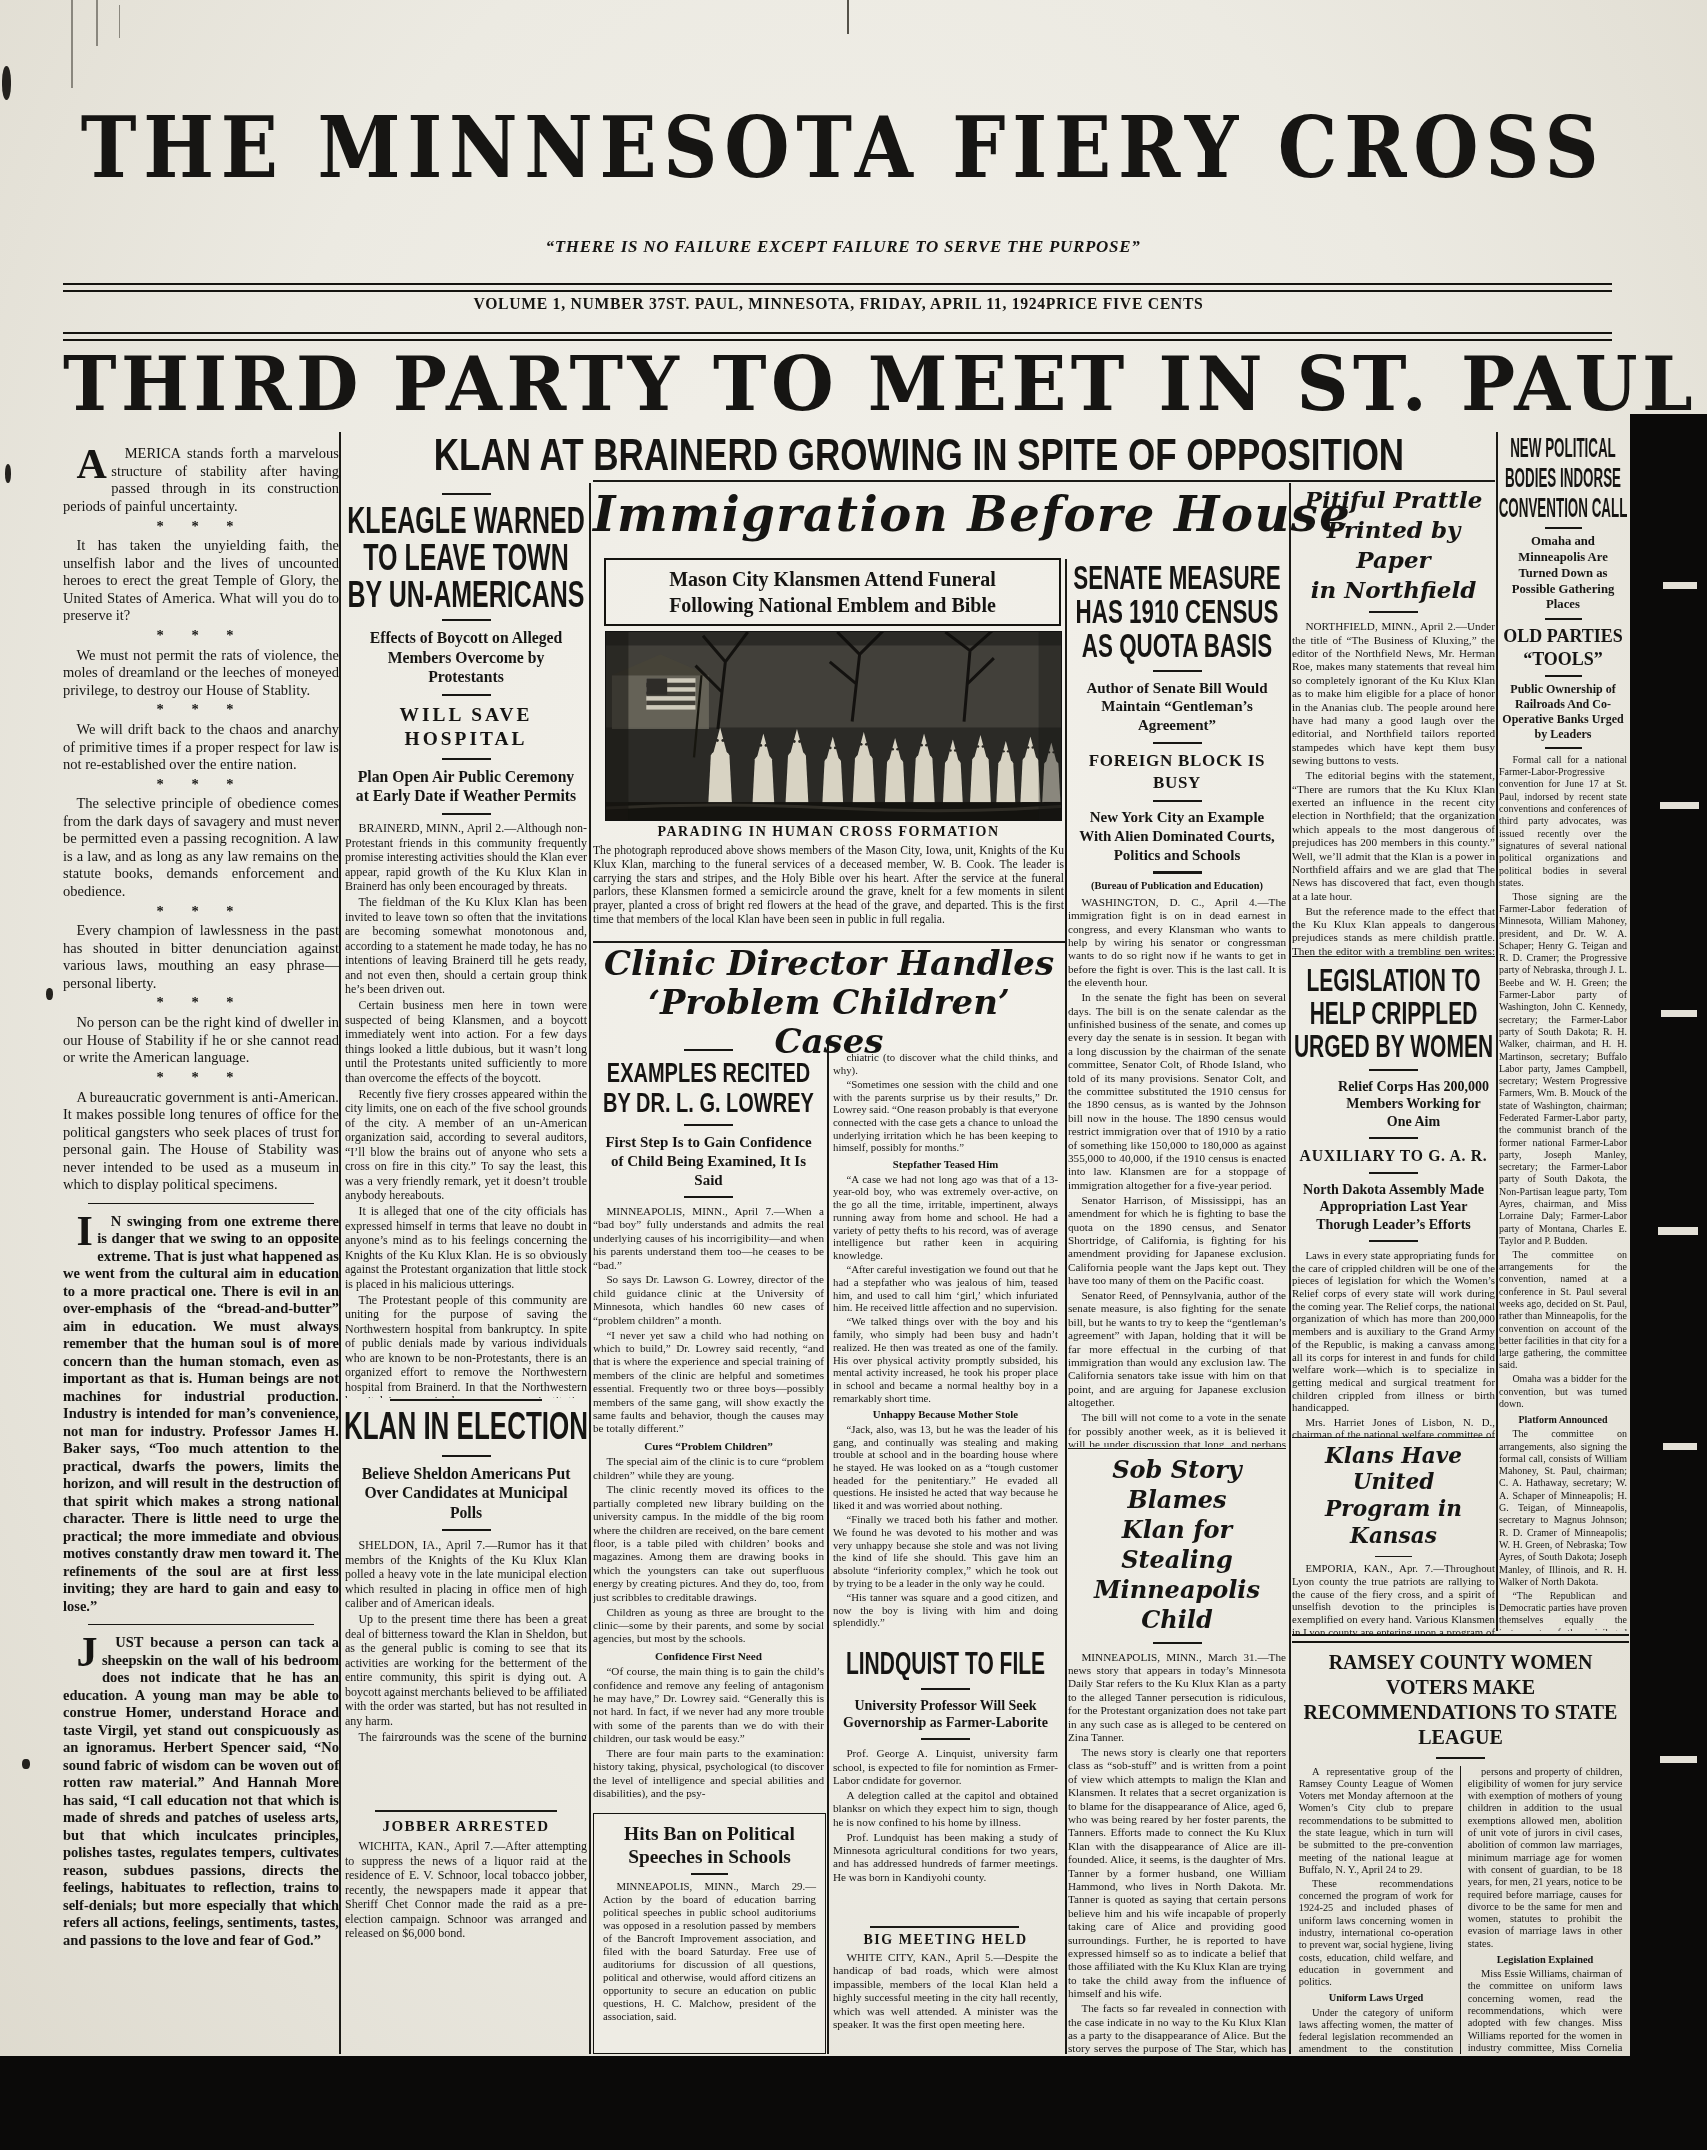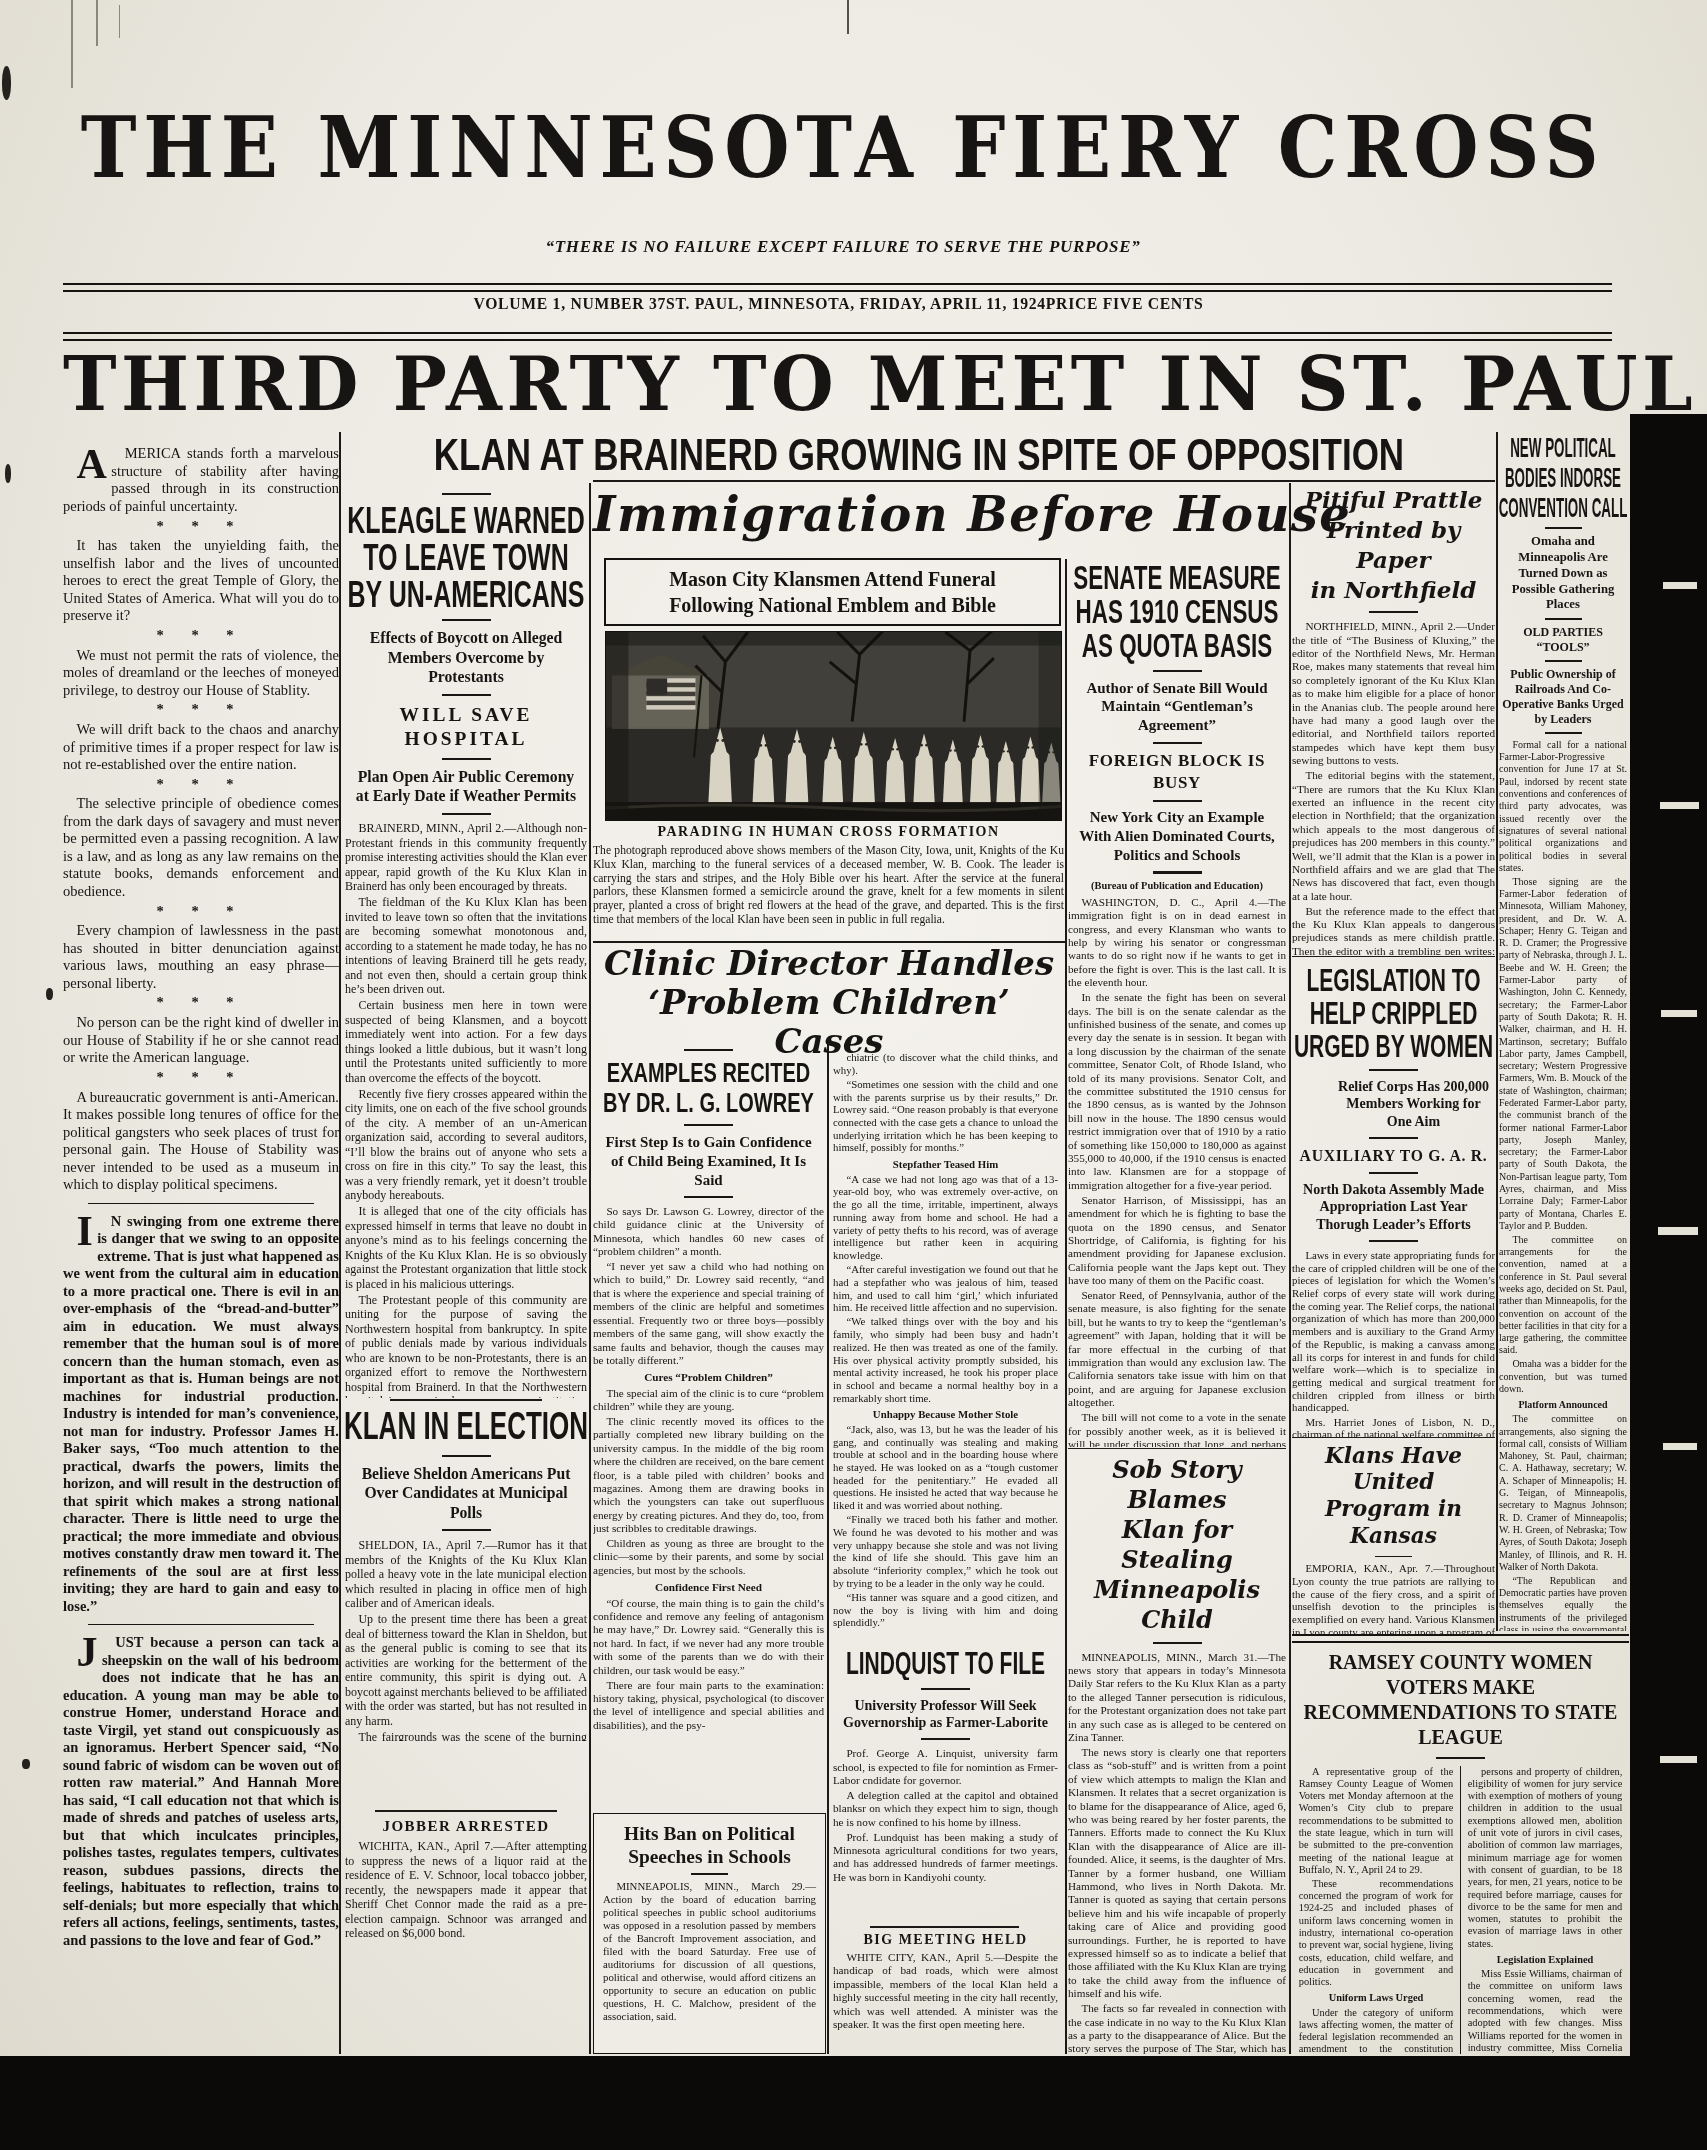--- a/index.html
+++ b/index.html
@@ -231,20 +231,21 @@
   <div class="cl" style="height:30px;font-size:20px;">
       <span class="gothic" style="--sy:1.4;">EXAMPLES RECITED</span>
     </div>
   <div class="cl" style="height:30px;font-size:20px;">
       <span class="gothic" style="--sy:1.4;">BY DR. L. G. LOWREY</span>
     </div>
   <div class="dash"></div>
   <div class="deck" style="font-size:15px;padding:0 6px;">First Step Is to Gain Confidence of Child Being Examined, It Is Said</div>
   <div class="dash"></div>
   <div class="body-txt" style="font-size:11.2px;line-height:13.4px;">
+      <p class="p">MINNEAPOLIS, MINN., April 7.—When a “bad boy” fully understands and admits the real underlying causes of his incorrigibility—and when his parents understand them too—he ceases to be “bad.”</p>
       <p class="p">So says Dr. Lawson G. Lowrey, director of the child guidance clinic at the University of Minnesota, which handles 60 new cases of “problem children” a month.</p>
       <p class="p">“I never yet saw a child who had nothing on which to build,” Dr. Lowrey said recently, “and that is where the experience and special training of members of the clinic are helpful and sometimes essential. Frequently two or three boys—possibly members of the same gang, will show exactly the same faults and behavior, though the causes may be totally different.”</p>
       <p class="sub">Cures “Problem Children”</p>
       <p class="p">The special aim of the clinic is to cure “problem children” while they are young.</p>
       <p class="p">The clinic recently moved its offices to the partially completed new library building on the university campus. In the middle of the big room where the children are received, on the bare cement floor, is a table piled with children’ books and magazines. Among them are drawing books in which the youngsters can take out superfluous energy by creating pictures. And they do, too, from just scribbles to creditable drawings.</p>
       <p class="p">Children as young as three are brought to the clinic—some by their parents, and some by social agencies, but most by the schools.</p>
       <p class="sub">Confidence First Need</p>
       <p class="p">“Of course, the main thing is to gain the child’s confidence and remove any feeling of antagonism he may have,” Dr. Lowrey said. “Generally this is not hard. In fact, if we never had any more trouble with some of the parents than we do with their children, our task would be easy.”</p>
       <p class="p">There are four main parts to the examination: history taking, physical, psychological (to discover the level of intelligence and special abilities and disabilities), and the psy-</p>
     </div>
@@ -382,21 +383,21 @@
     </div>
   <div class="cl" style="height:30px;font-size:13.4px;">
       <span class="gothic" style="--sy:2.0;">BODIES INDORSE</span>
     </div>
   <div class="cl" style="height:30px;font-size:13.4px;">
       <span class="gothic" style="--sy:2.0;">CONVENTION CALL</span>
     </div>
   <div class="dash sm"></div>
   <div class="deck" style="font-size:12.7px;">Omaha and Minneapolis Are Turned Down as Possible Gathering Places</div>
   <div class="dash sm"></div>
-  <div class="deck" style="font-size:12px;">OLD PARTIES “TOOLS”</div>
+  <div class="deck" style="font-size:18px;">OLD PARTIES “TOOLS”</div>
   <div class="dash sm"></div>
   <div class="deck" style="font-size:12px;">Public Ownership of Railroads And Co-Operative Banks Urged by Leaders</div>
   <div class="dash sm"></div>
   <div class="body-txt" style="font-size:10px;line-height:12.3px;">
       <p class="p">Formal call for a national Farmer-Labor-Progressive convention for June 17 at St. Paul, indorsed by recent state conventions and conferences of third party advocates, was issued recently over the signatures of several national political organizations and political bodies in several states.</p>
       <p class="p">Those signing are the Farmer-Labor federation of Minnesota, William Mahoney, president, and Dr. W. A. Schaper; Henry G. Teigan and R. D. Cramer; the Progressive party of Nebraska, through J. L. Beebe and W. H. Green; the Farmer-Labor party of Washington, John C. Kennedy, secretary; the Farmer-Labor party of South Dakota; R. H. Walker, chairman, and H. H. Martinson, secretary; Buffalo Labor party, James Campbell, secretary; Western Progressive Farmers, Wm. B. Mouck of the state of Washington, chairman; Federated Farmer-Labor party, the communist branch of the former national Farmer-Labor party, Joseph Manley, secretary; the Farmer-Labor party of South Dakota, the Non-Partisan league party, Tom Ayres, chairman, and Miss Lorraine Daly; Farmer-Labor party of Montana, Charles E. Taylor and P. Budden.</p>
       <p class="p">The committee on arrangements for the convention, named at a conference in St. Paul several weeks ago, decided on St. Paul, rather than Minneapolis, for the convention on account of the better facilities in that city for a large gathering, the committee said.</p>
       <p class="p">Omaha was a bidder for the convention, but was turned down.</p>
       <p class="sub">Platform Announced</p>
       <p class="p">The committee on arrangements, also signing the formal call, consists of William Mahoney, St. Paul, chairman; C. A. Hathaway, secretary; W. A. Schaper of Minneapolis; H. G. Teigan, of Minneapolis, secretary to Magnus Johnson; R. D. Cramer of Minneapolis; W. H. Green, of Nebraska; Tow Ayres, of South Dakota; Joseph Manley, of Illinois, and R. H. Walker of North Dakota.</p>

